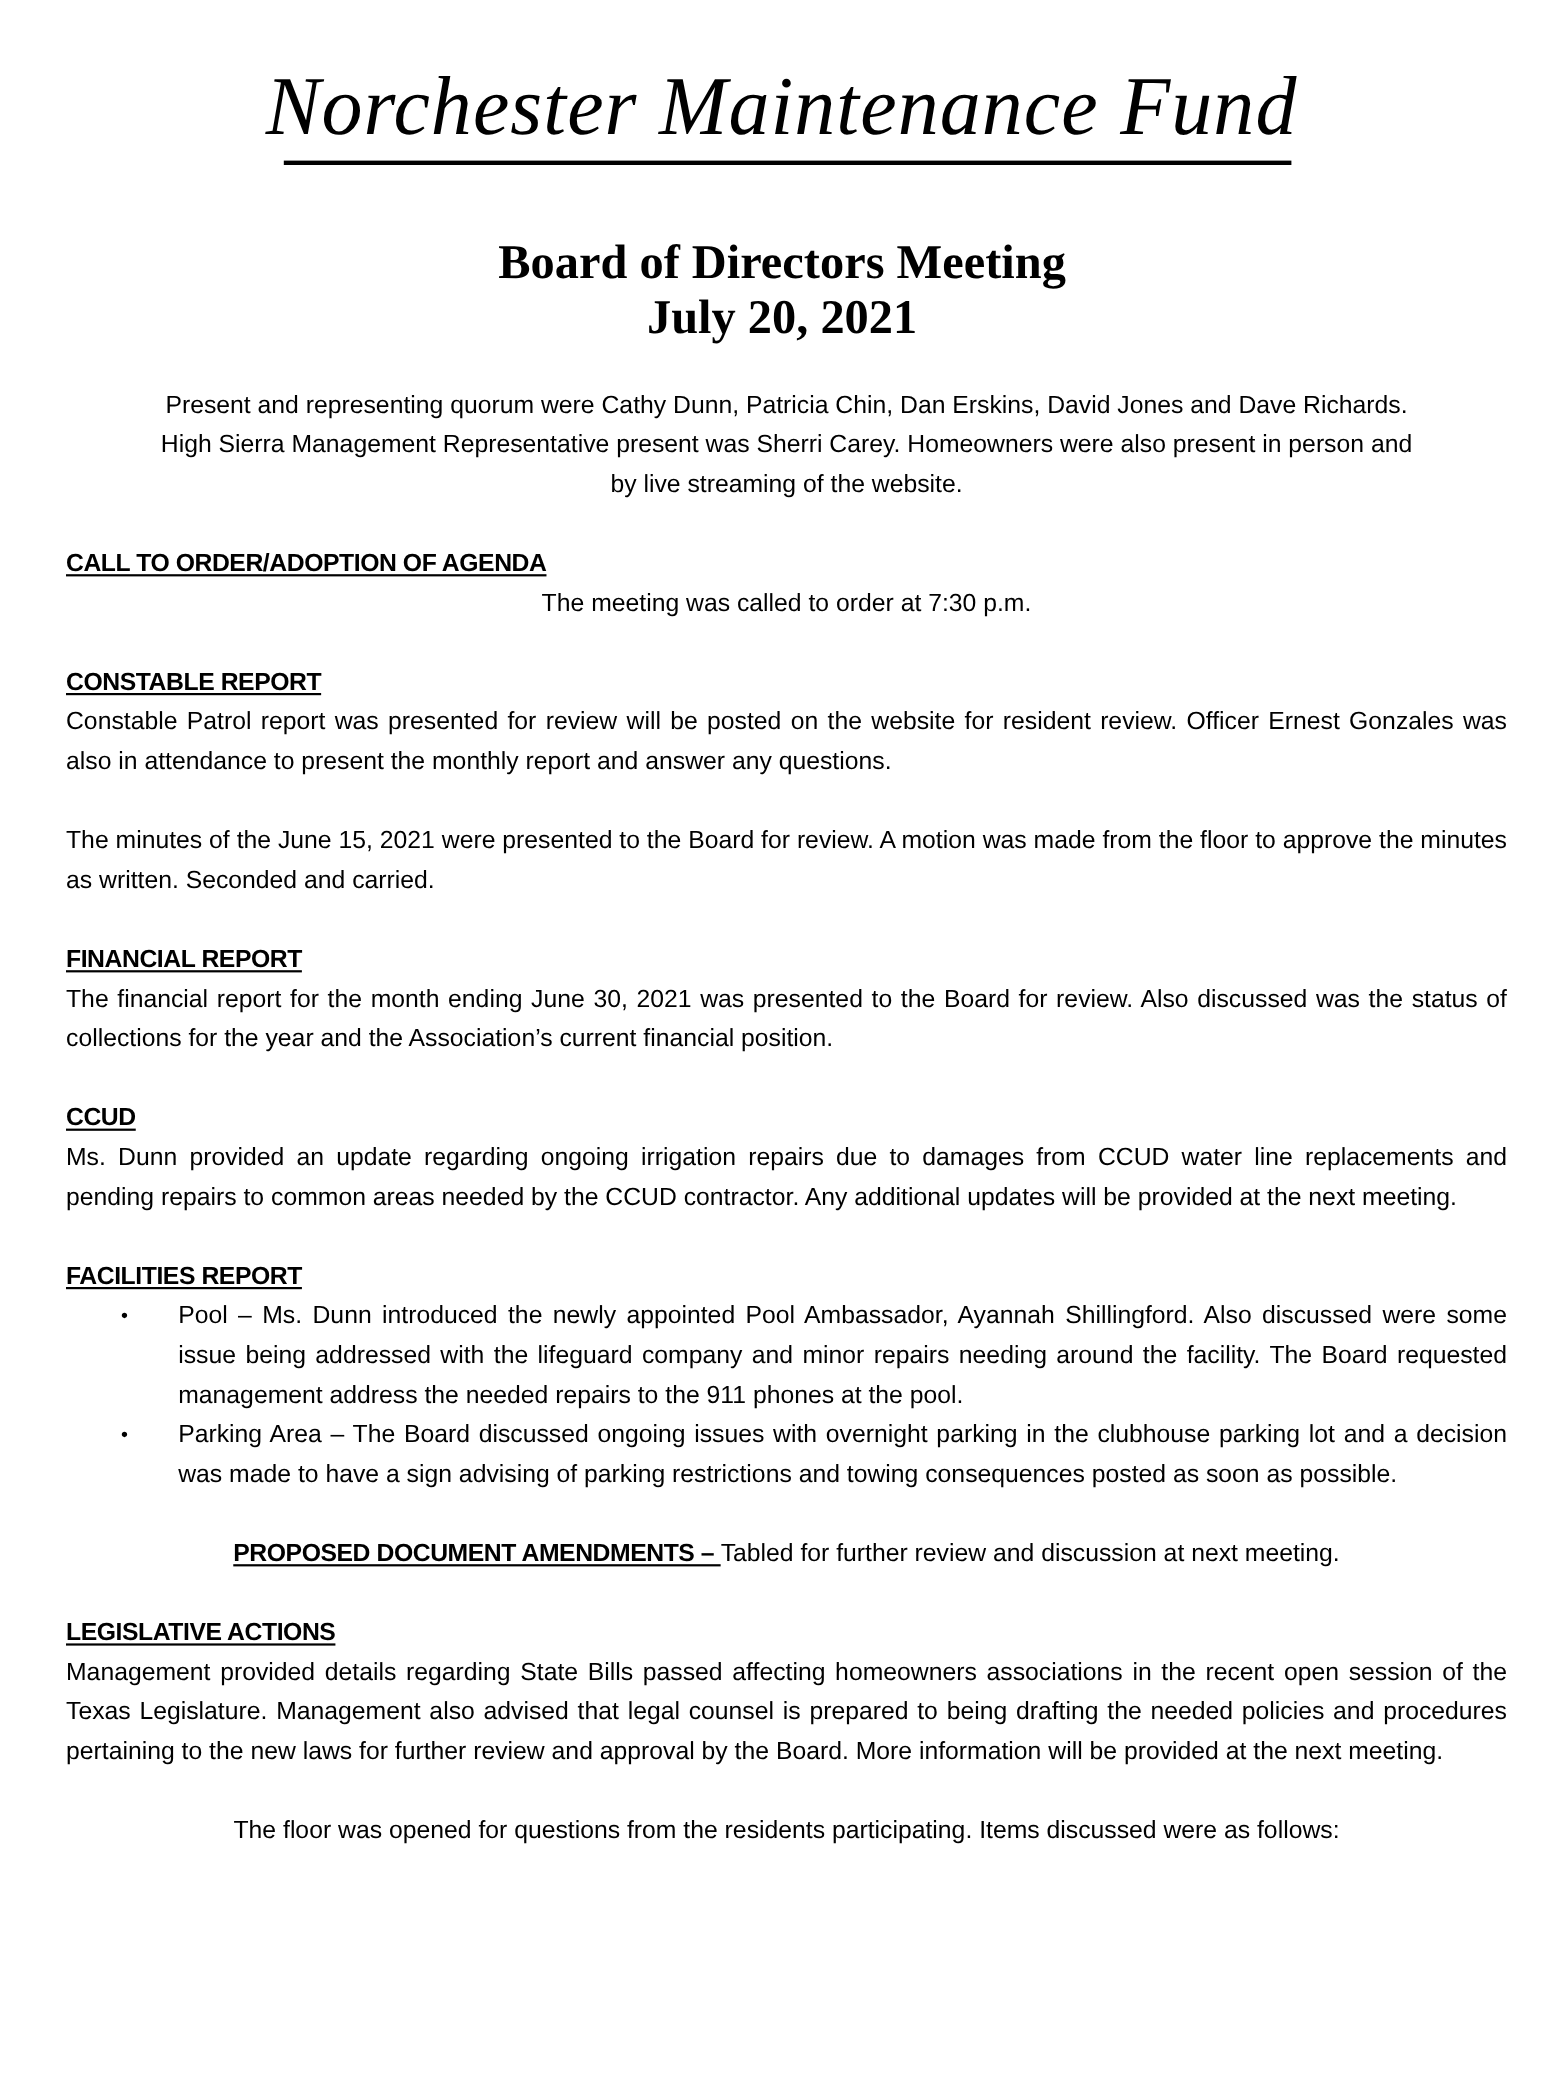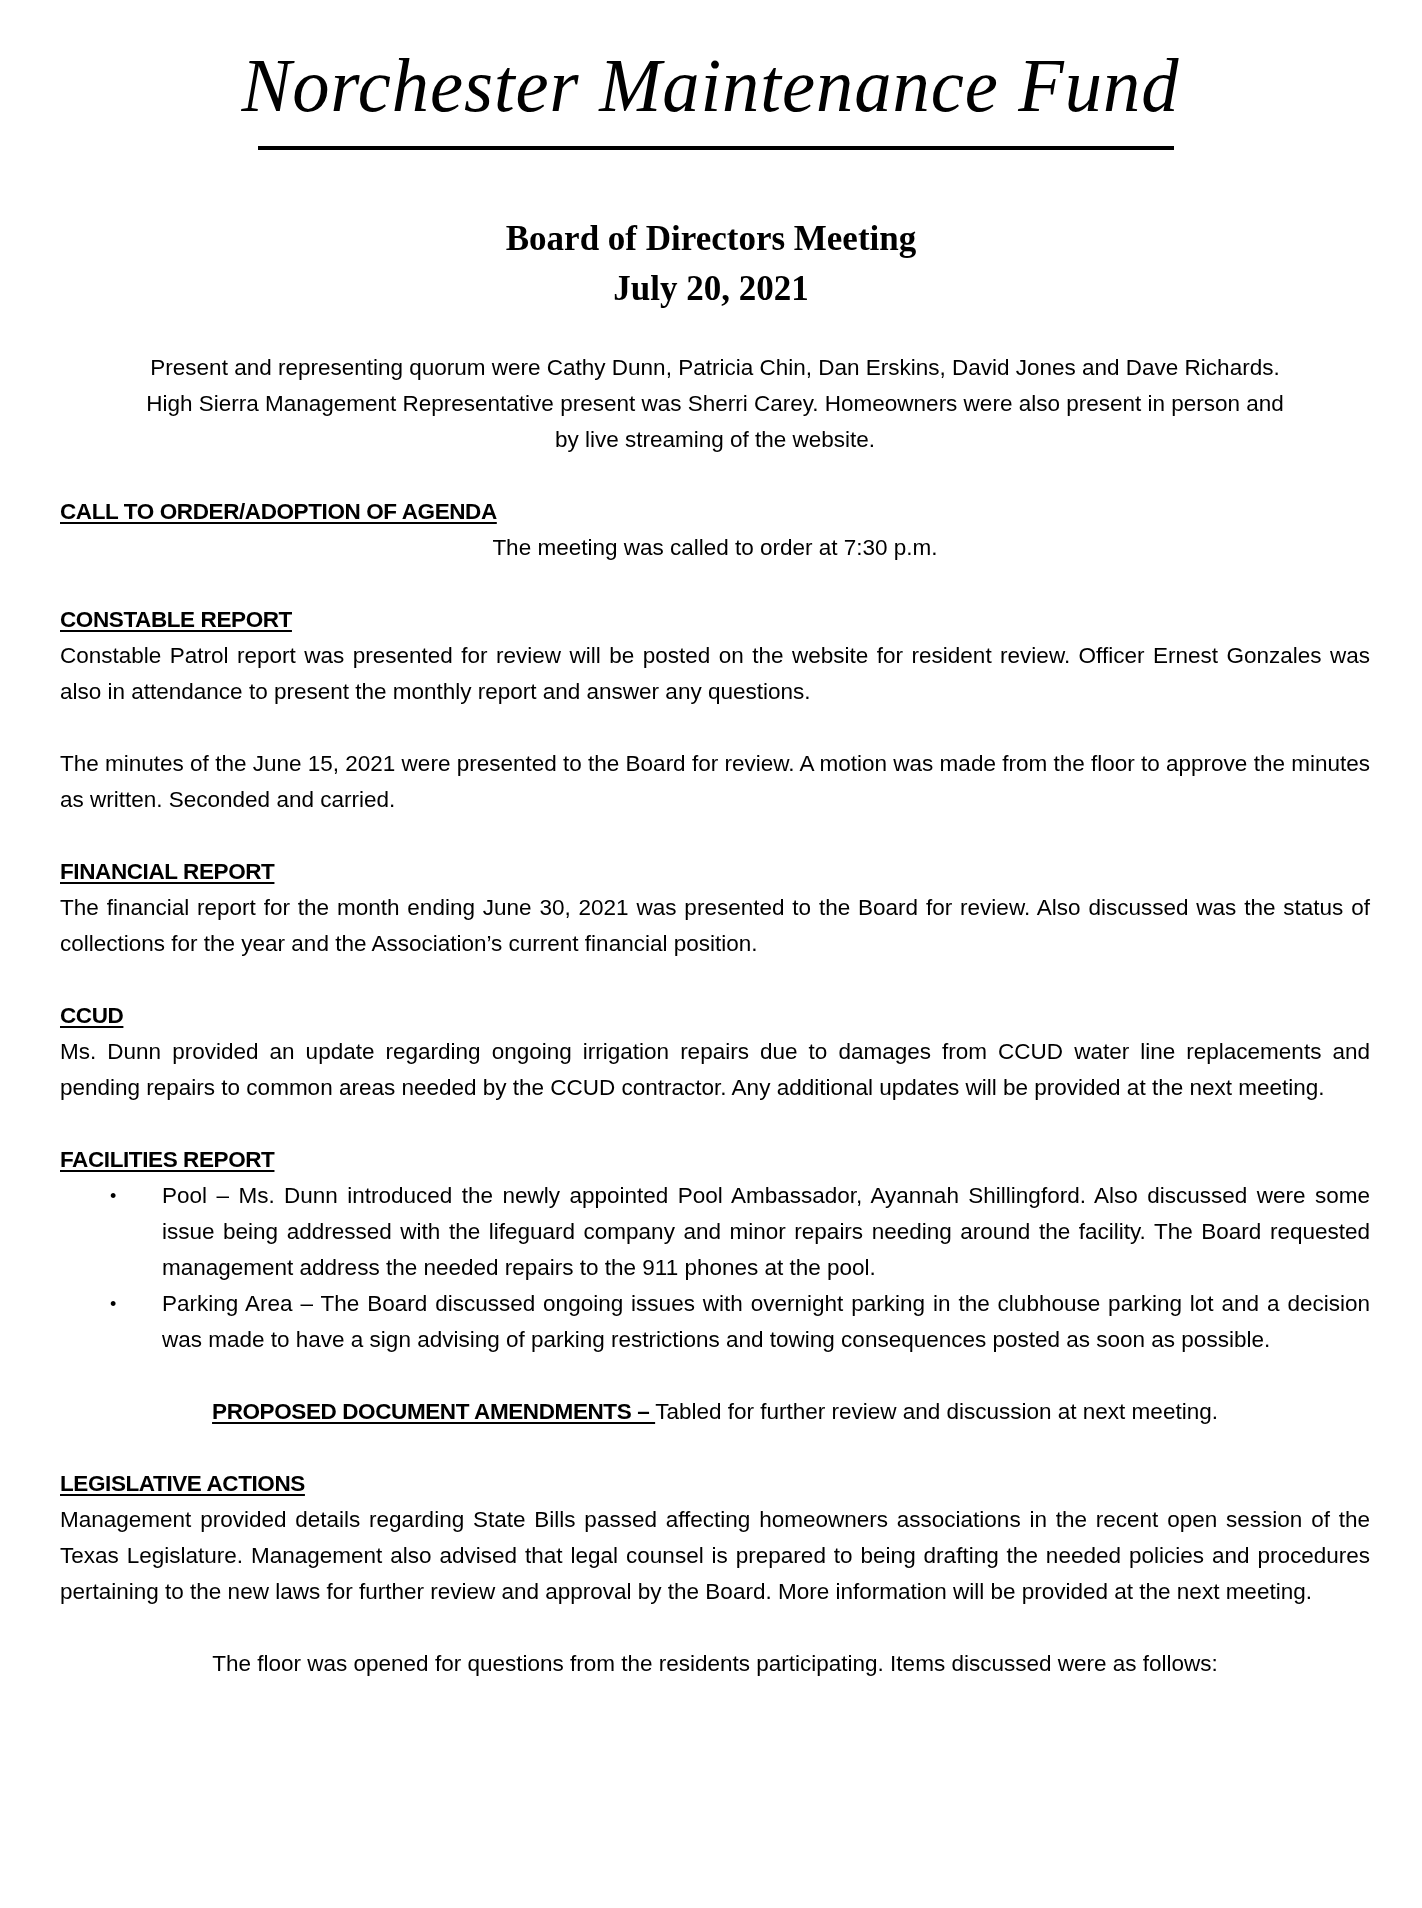--- a/index.html
+++ b/index.html
@@ -11,21 +11,21 @@
       width: 1422px;
       height: 1908px;
       position: relative;
       overflow: hidden;
       color: #000000;
       font-family: "Liberation Sans", "DejaVu Sans", sans-serif;
     }
     .letterhead {
       position: absolute;
       left: 0;
-      top: 40px;
+      top: 52px;
       width: 1422px;
       text-align: center;
     }
     .letterhead-title {
       display: inline-block;
       font-family: "Liberation Serif", "DejaVu Serif", serif;
       font-style: italic;
       font-size: 76px;
       line-height: 90px;
       letter-spacing: 1px;
@@ -40,21 +40,21 @@
       height: 4px;
       background: #000000;
     }
     .meeting-title {
       position: absolute;
       left: 0;
       width: 1422px;
       text-align: center;
       font-family: "Liberation Serif", "DejaVu Serif", serif;
       font-weight: bold;
-      font-size: 35px;
+      font-size: 44px;
       line-height: 40px;
     }
     .meeting-title.line1 { top: 219px; }
     .meeting-title.line2 { top: 269px; text-align: center; }
 
     .content {
       position: absolute;
       left: 60px;
       top: 350px;
       width: 1310px;

